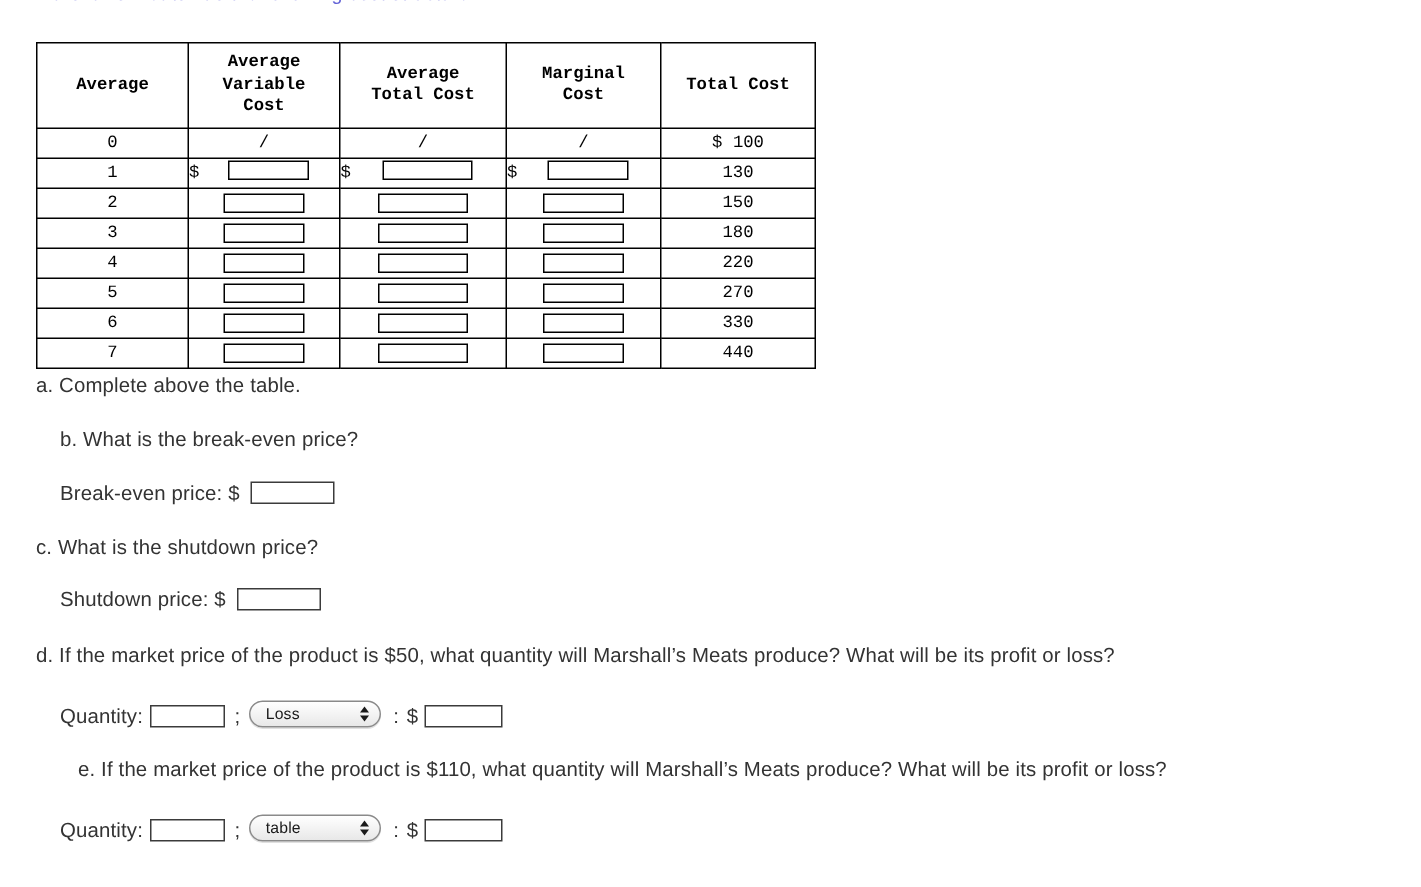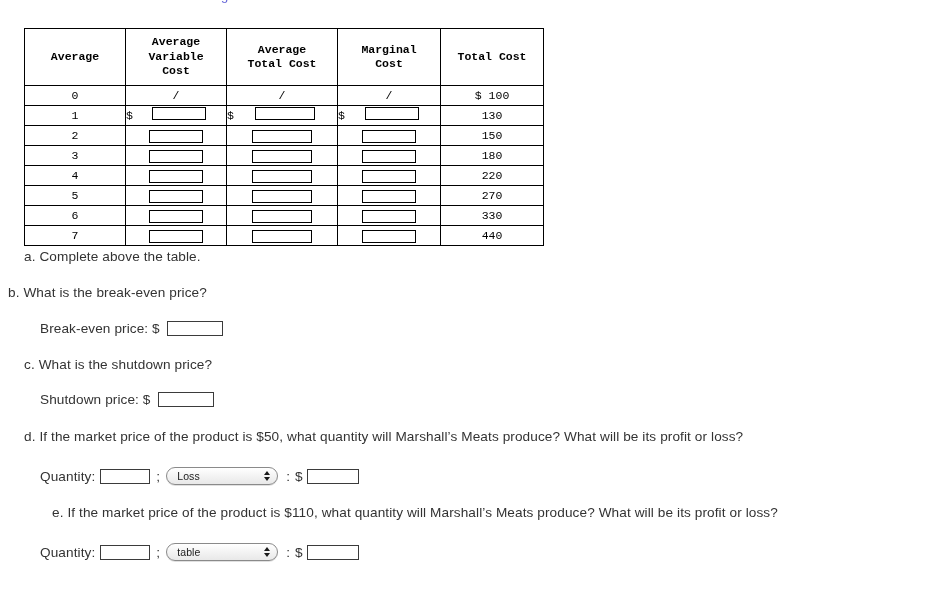--- a/index.html
+++ b/index.html
@@ -96,32 +96,32 @@
 
   
   .q {
     position: absolute;
     font-size: 13.6px;
     color: #333333;
     white-space: nowrap;
     letter-spacing: .1px;
   }
   .q-a  { left: 24px; top: 249px; }
-  .q-b  { left: 8px; top: 285px; }
+  .q-b  { left: 40px; top: 285px; }
   .ans-b{ left: 40px; top: 321px; }
   .q-c  { left: 24px; top: 357px; }
   .ans-c{ left: 40px; top: 392px; }
   .q-d  { left: 24px; top: 429px; text-align: center; }
   .ans-d{ left: 40px; top: 467px; }
   .q-e  { left: 24px; top: 505px; margin-left: 28px; }
   .ans-e{ left: 40px; top: 543px; }
 
   .ansrow {
     display: flex;
-    align-items: center;
+    align-items: flex-end;
   }
   .lbl { margin-right: 5px; }
   .txtbox {
     display: inline-block;
     border: 1px solid #3b3b3b;
     background: #ffffff;
     box-sizing: border-box;
     height: 15px;
   }
   .box-price { width: 56px; margin-left: 2px; }
@@ -136,21 +136,21 @@
     margin: 0 5px 0 8px;
     color: #333333;
   }
   .dollar-sign { margin-right: 4px; }
 
   
   .popup {
     position: relative;
     display: inline-flex;
     align-items: center;
-    width: 112px;
+    width: 88px;
     height: 18px;
     box-sizing: border-box;
     border: 1px solid #8a8a8a;
     border-radius: 9px;
     background: linear-gradient(#ffffff, #e8e8e8);
     font-size: 10.5px;
     color: #1a1a1a;
     padding: 0 22px 0 10px;
     box-shadow: 0 1px 0 rgba(0,0,0,.12);
     font-family: "Liberation Sans", sans-serif;

